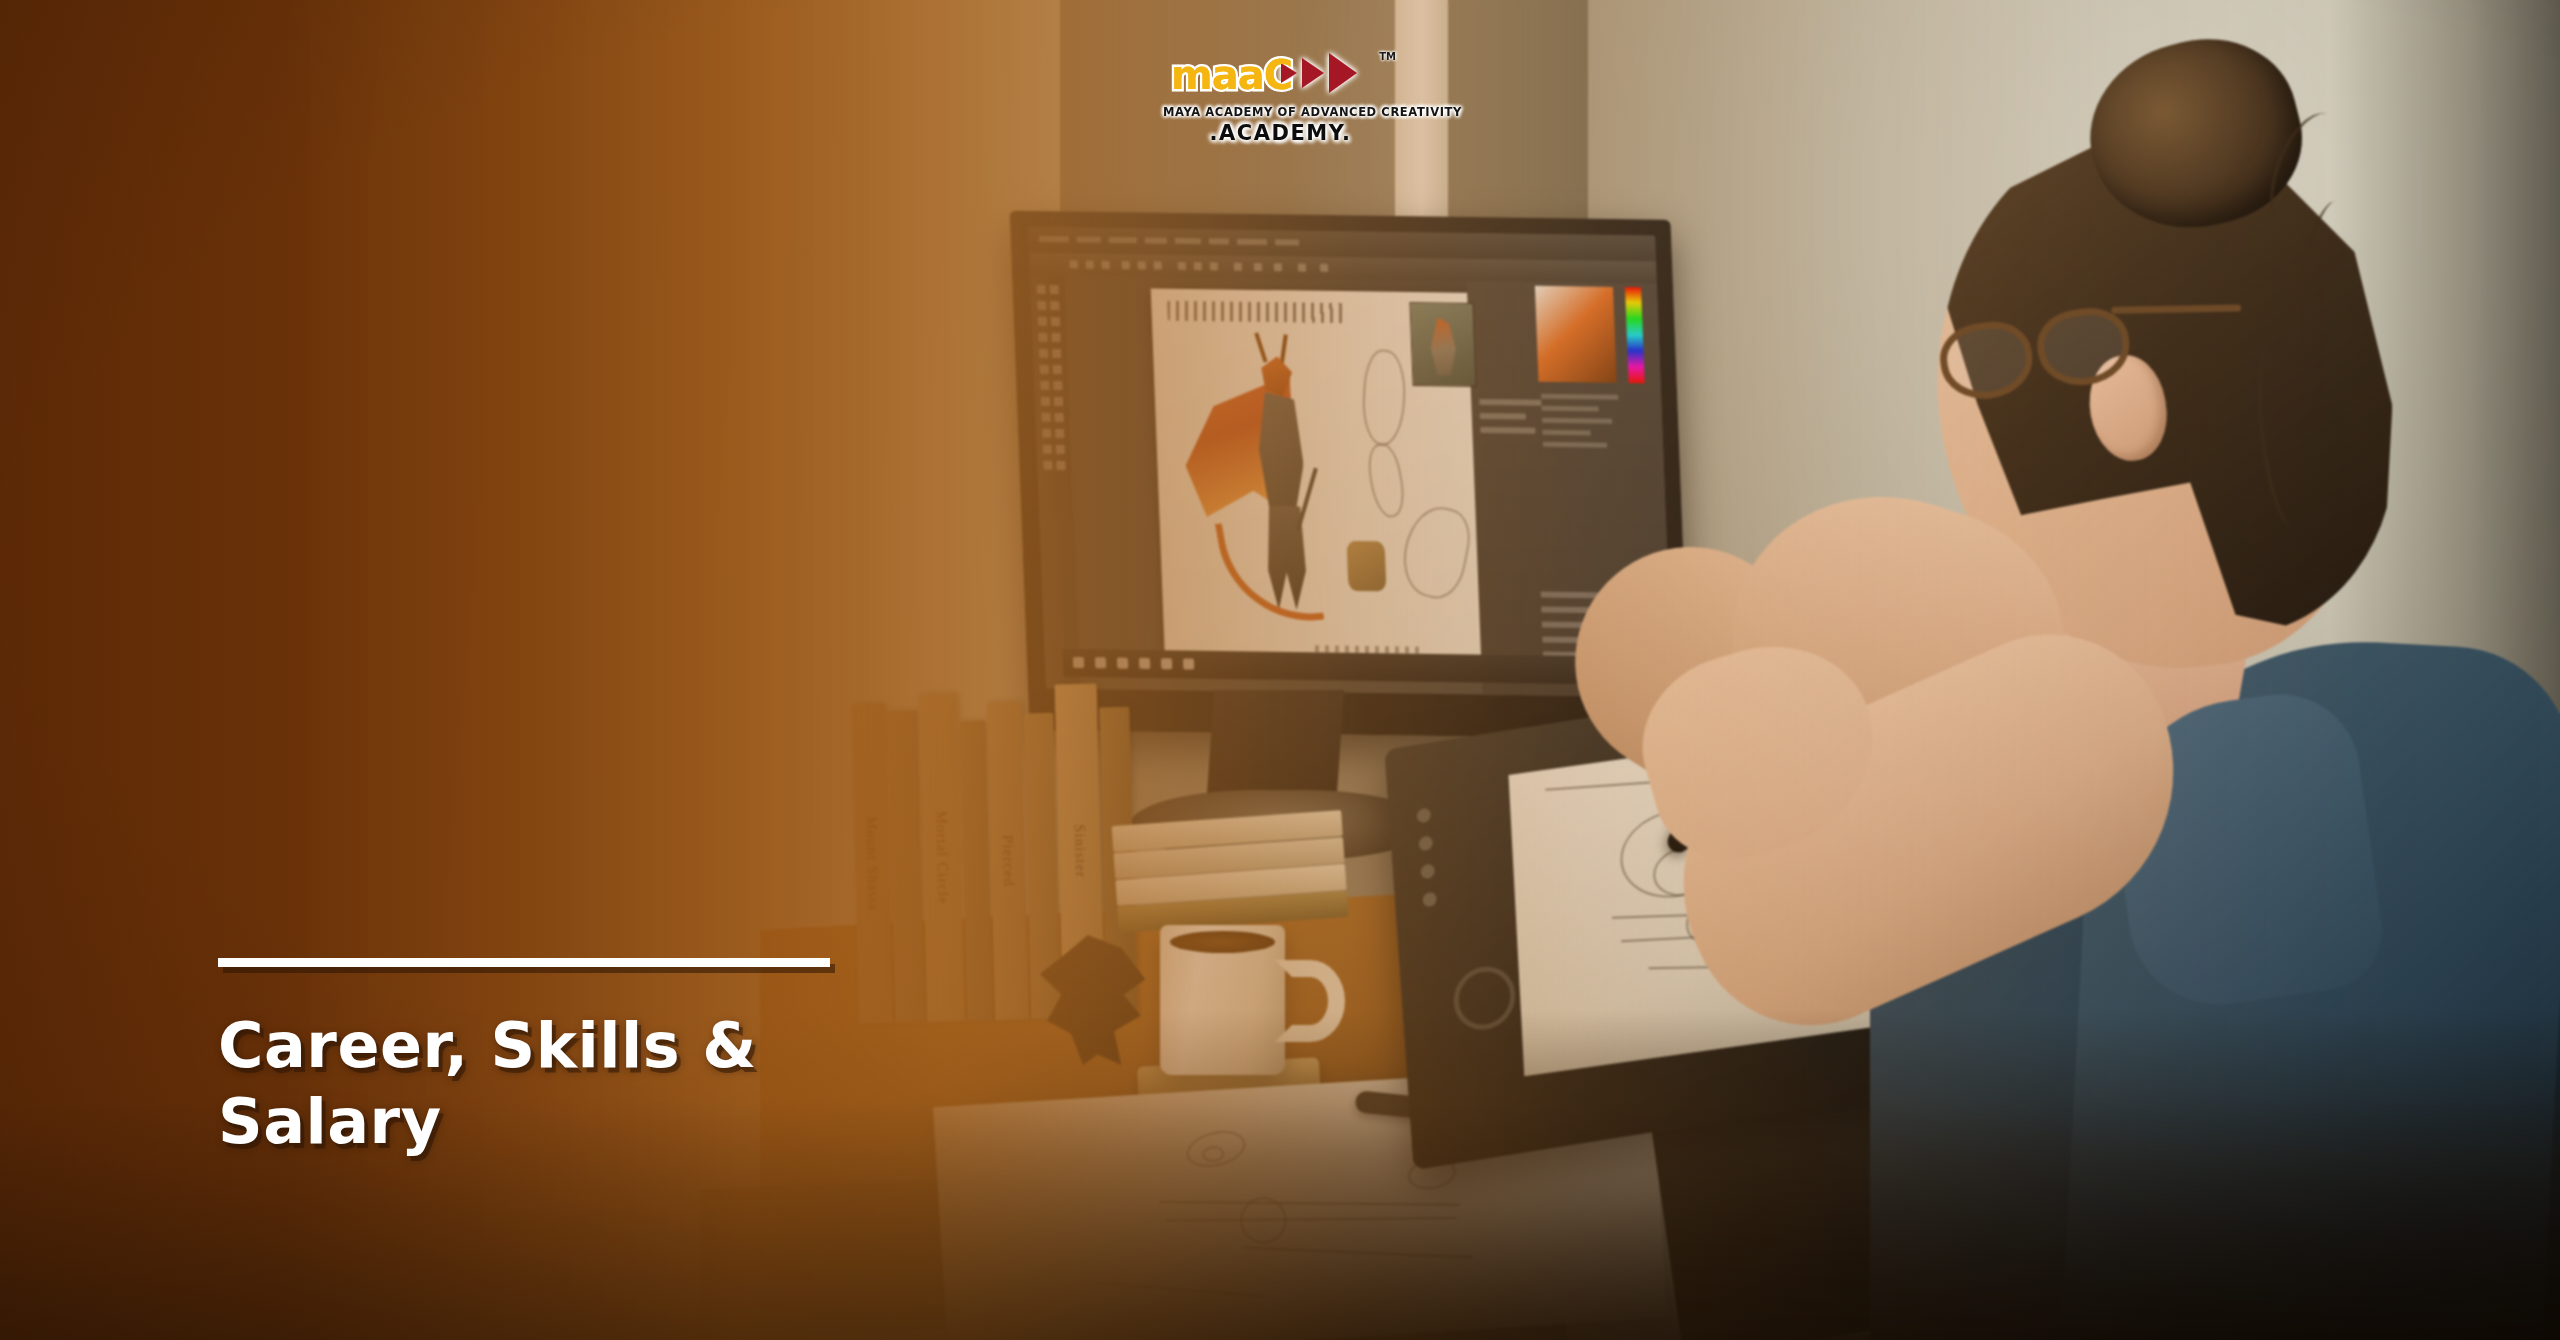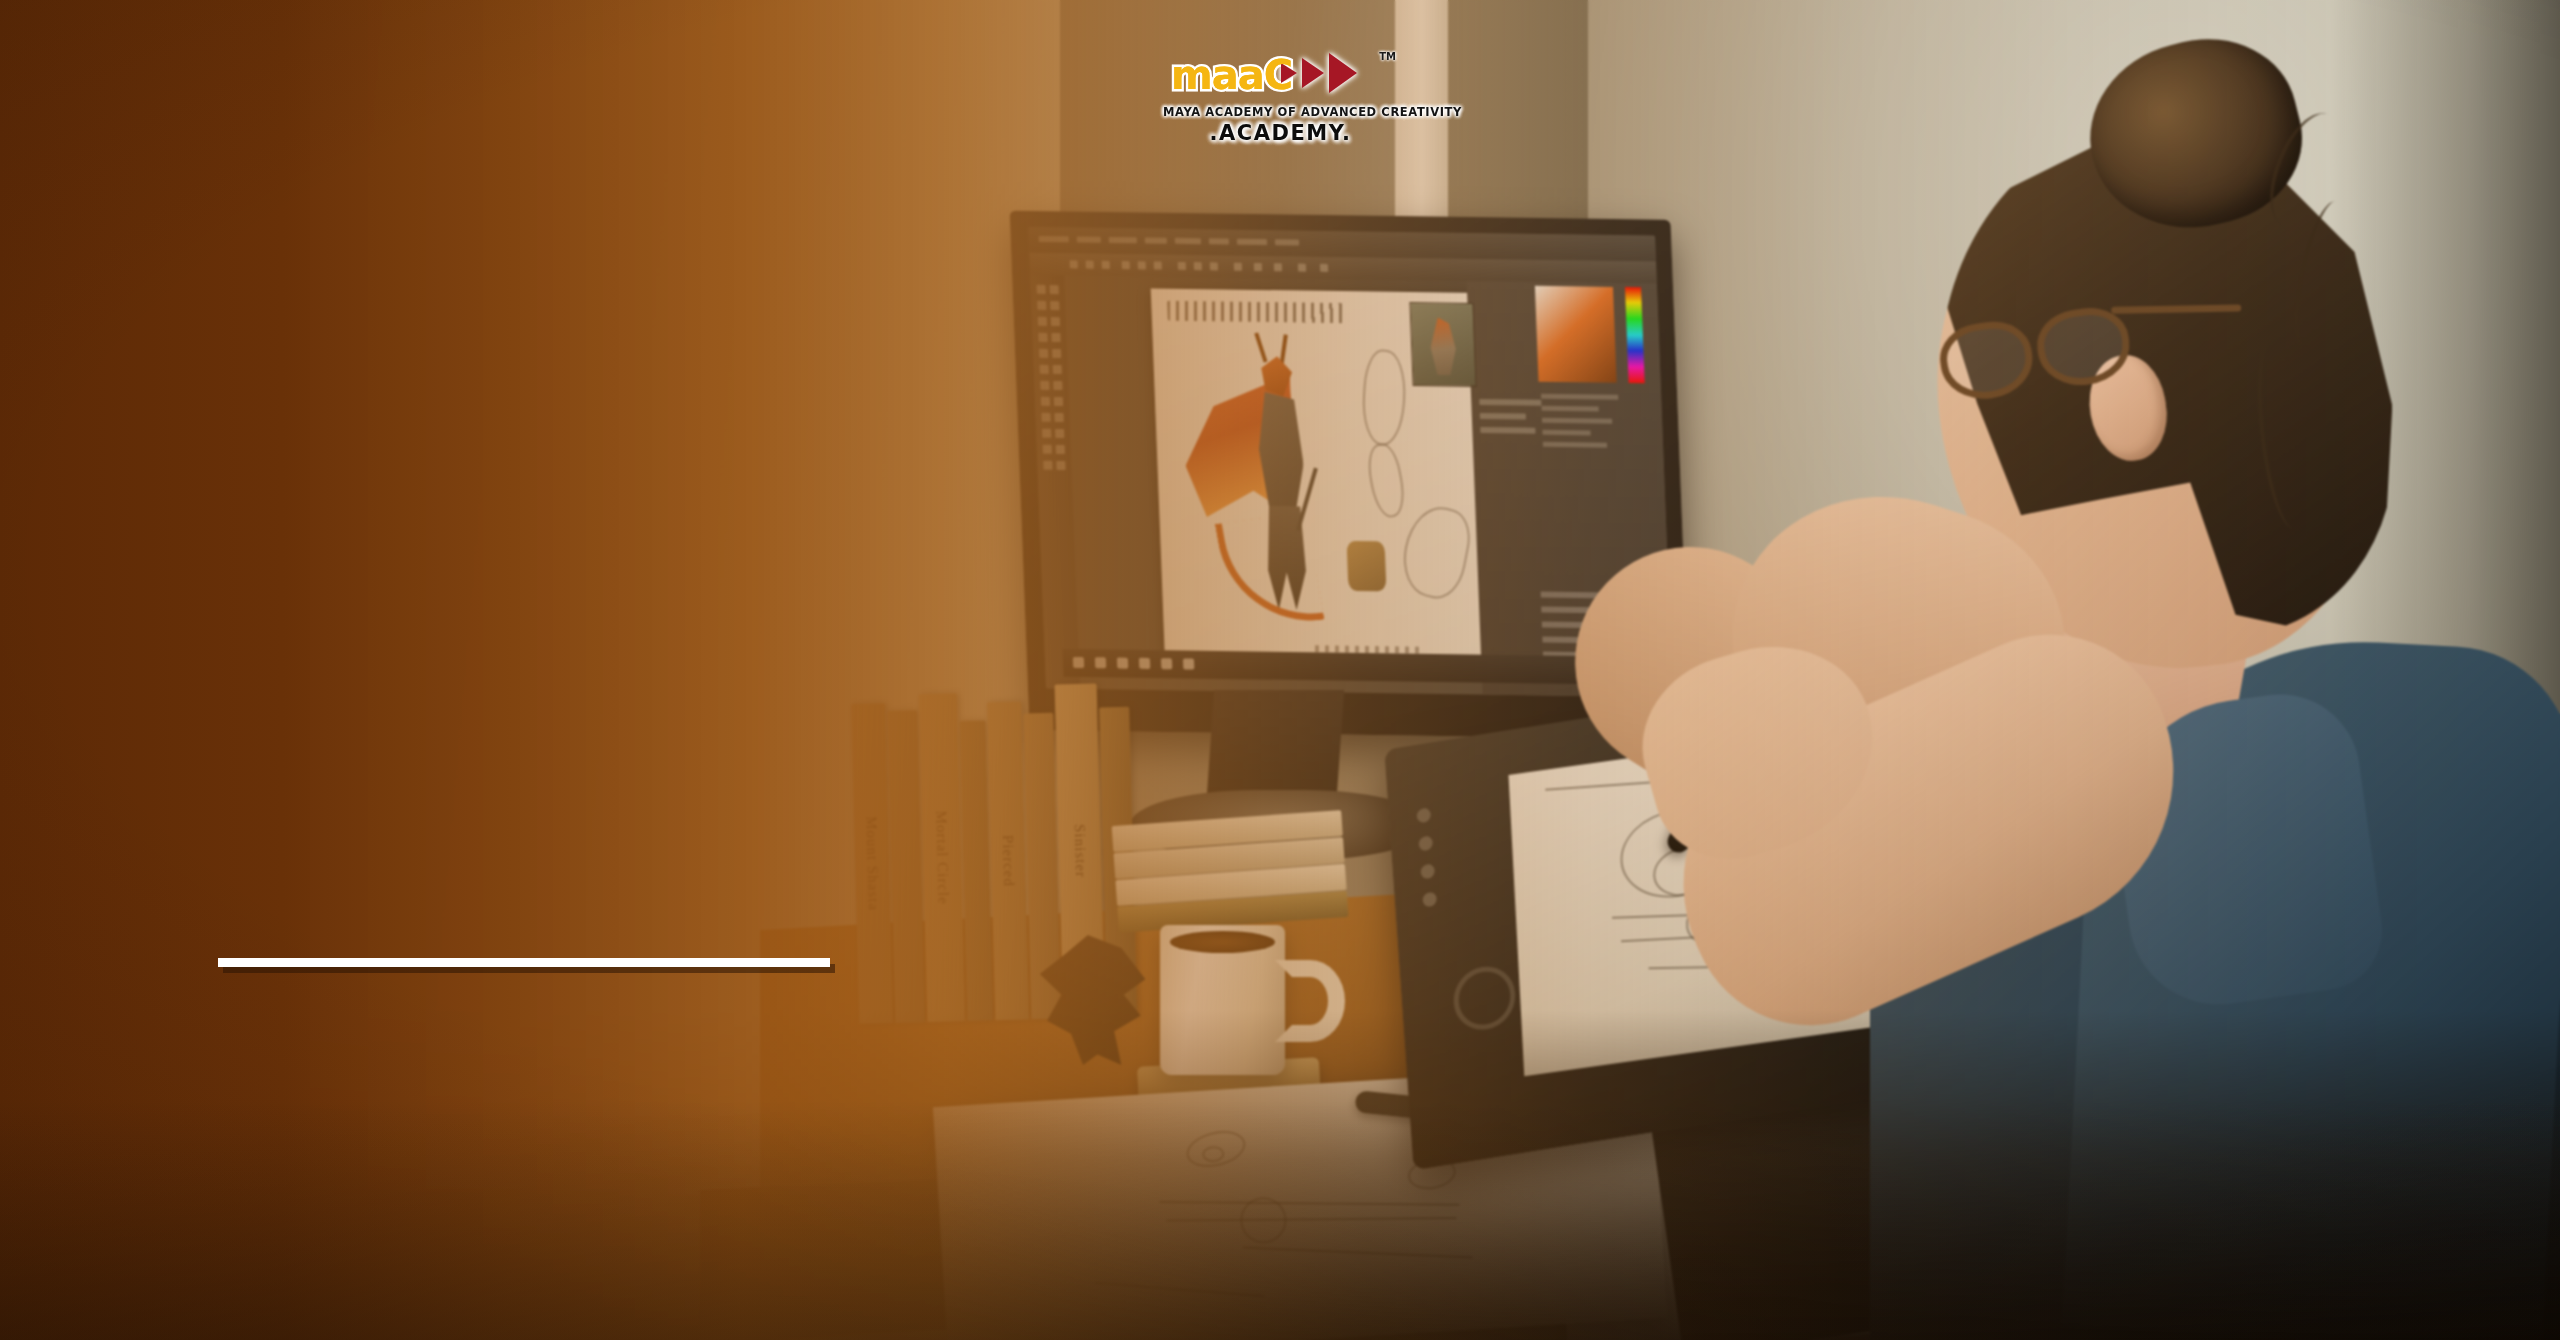--- a/index.html
+++ b/index.html
@@ -759,16 +759,20 @@
         <div class="chev c3"></div>
         <div class="logo-tm">TM</div>
       </div>
       <div class="logo-sub">MAYA ACADEMY OF ADVANCED CREATIVITY</div>
       <div class="logo-city">.ACADEMY.</div>
     </div>
 
 
     <div class="rule"></div>
 
+    <div class="subhead">
+      <div>Career, Skills &amp;</div>
+      <div>Salary</div>
+    </div>
 
   </div>
 
 </div>
 
 </body></html>

